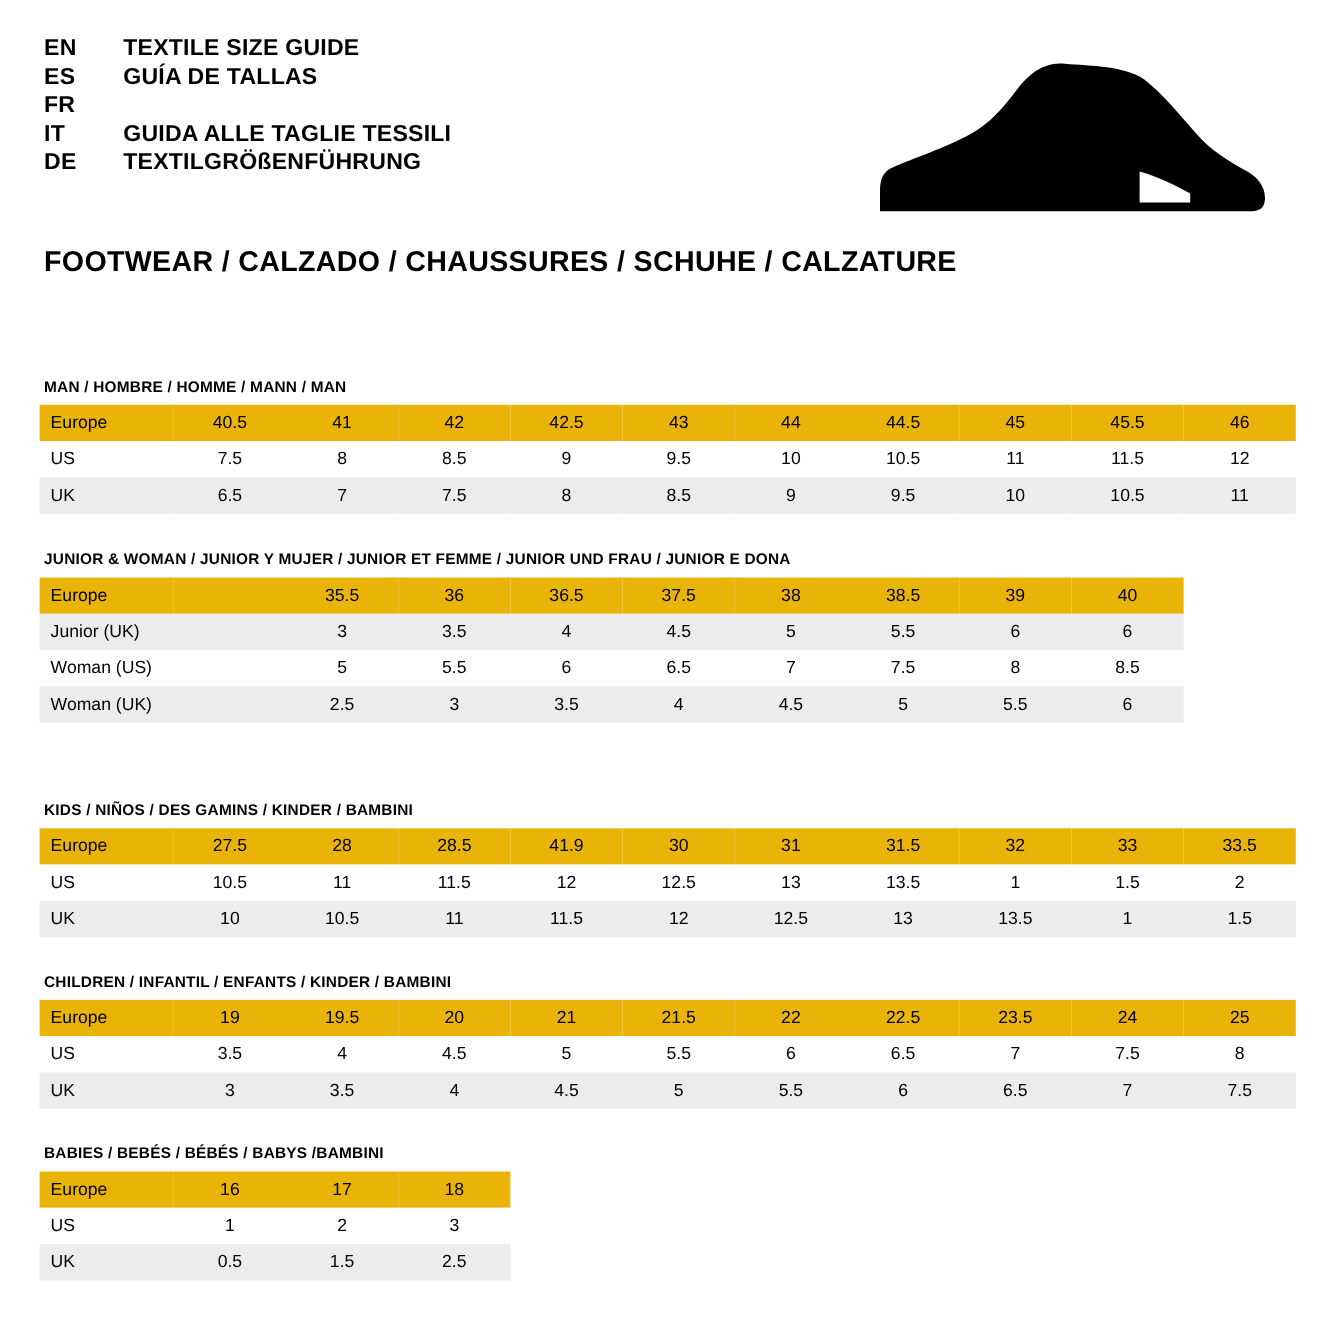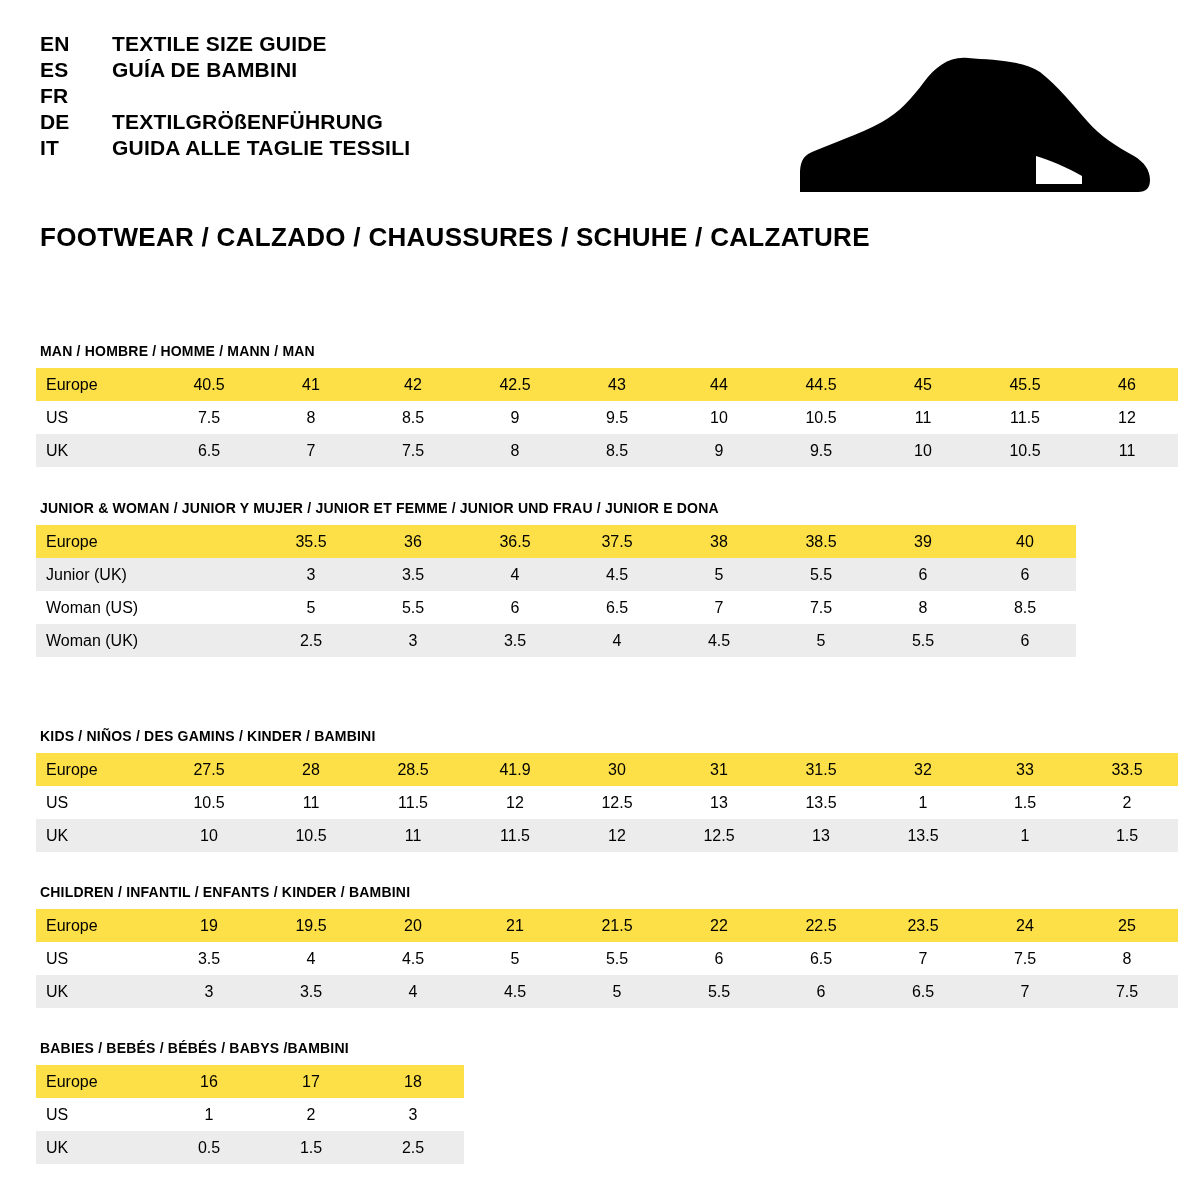--- a/index.html
+++ b/index.html
@@ -89,48 +89,48 @@
     text-align: center;
     vertical-align: middle;
     padding: 0;
     color: #000;
   }
   table.size-table td.rowlabel {
     text-align: left;
     padding-left: 10px;
     font-size: 16px;
   }
-  tr.shaded td { background: #fde047; }
+  tr.shaded td { background: #eab308; }
   tr.light td  { background: #ececec; }
   tr.white td  { background: #ffffff; }
 </style>
 </head>
 <body>
 
 <div class="page">
 
   <div class="header">
     <div class="lang-row">
       <div class="lang-code">EN</div>
       <div class="lang-title">TEXTILE SIZE GUIDE</div>
     </div>
     <div class="lang-row">
       <div class="lang-code">ES</div>
-      <div class="lang-title">GUÍA DE BAMBINI</div>
+      <div class="lang-title">GUÍA DE TALLAS</div>
     </div>
     <div class="lang-row">
       <div class="lang-code">FR</div>
+    </div>
+    <div class="lang-row">
+      <div class="lang-code">IT</div>
+      <div class="lang-title">GUIDA ALLE TAGLIE TESSILI</div>
     </div>
     <div class="lang-row">
       <div class="lang-code">DE</div>
       <div class="lang-title">TEXTILGRÖßENFÜHRUNG</div>
-    </div>
-    <div class="lang-row">
-      <div class="lang-code">IT</div>
-      <div class="lang-title">GUIDA ALLE TAGLIE TESSILI</div>
     </div>
   </div>
 
   <div class="footwear-title">FOOTWEAR / CALZADO / CHAUSSURES / SCHUHE / CALZATURE</div>
 
   <div class="shoe-icon">
     <svg viewBox="0 0 350 150" width="350" height="150" aria-hidden="true">
       <path fill="#000000" d="M168 6 C150 4 136 14 124 30 C112 46 100 60 82 70 C60 82 30 92 12 100 C2 104 0 112 0 122 L0 140 L338 140 C346 140 350 136 350 128 C350 118 344 110 334 104 C316 94 300 84 288 70 C272 52 258 34 240 20 C222 8 192 8 168 6 Z"></path>
       <path fill="#ffffff" d="M236 104 C250 108 268 116 282 124 L282 132 L236 132 Z"></path>
     </svg>

